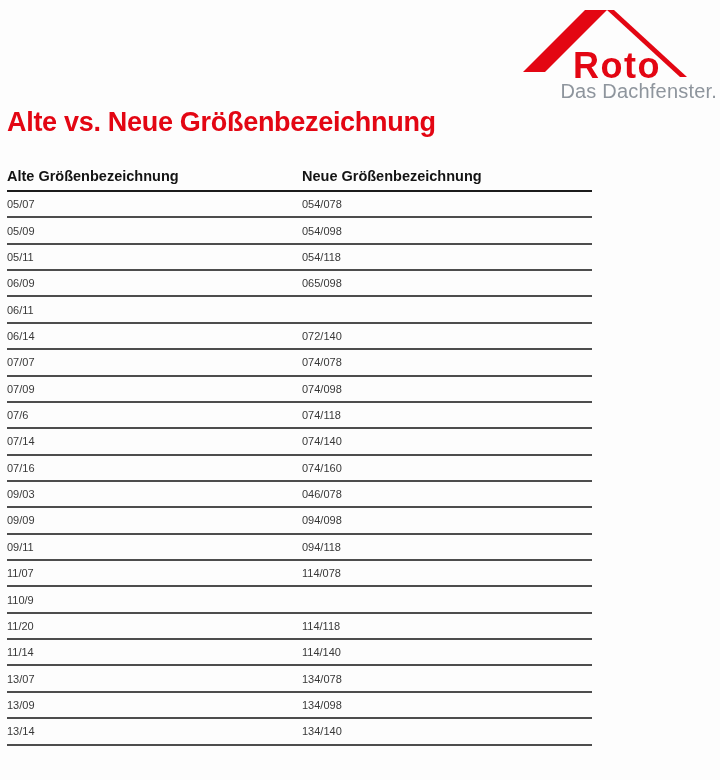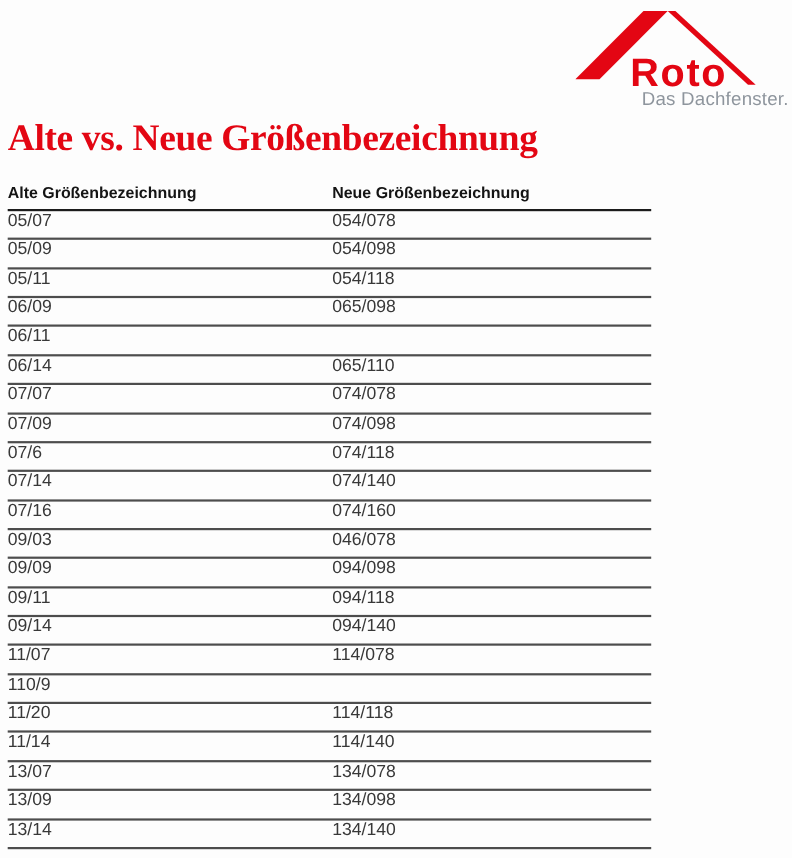--- a/index.html
+++ b/index.html
@@ -24,44 +24,44 @@
   .brand-logo polygon{fill:var(--brand-red);}
   .brand-logo text{
     fill:var(--brand-red);
     font-family:"Liberation Sans", sans-serif;
     font-weight:bold;
     font-size:36px;
     letter-spacing:1.5px;
   }
   .brand-tagline{
     position:absolute;top:80px;right:3px;
-    font-size:17px;color:var(--tagline-gray);
+    font-size:20px;color:var(--tagline-gray);
     letter-spacing:0.2px;white-space:nowrap;
   }
   
   .page-title{
     position:absolute;top:107px;left:7px;
-    font-size:34px;font-weight:bold;color:var(--brand-red);
-    letter-spacing:-0.3px;white-space:nowrap;font-family:Liberation Serif, serif;
+    font-size:27px;font-weight:bold;color:var(--brand-red);
+    letter-spacing:-0.3px;white-space:nowrap;
   }
   
   .size-table{
     position:absolute;top:168px;left:7px;width:585px;
   }
   .thead{
     display:flex;align-items:flex-end;
     padding-bottom:6px;
     border-bottom:2.5px solid var(--line-dark);
     font-weight:bold;font-size:14.5px;color:#141414;
   }
   .trow{
-    display:flex;align-items:flex-start;
+    display:flex;align-items:center;
     height:26.36px;
     border-bottom:2px solid var(--line-row);
-    font-size:16px;color:var(--text-dark);
+    font-size:11px;color:var(--text-dark);
   }
   .col1{width:295px;}
   .col2{flex:1;}
 </style>
 </head>
 <body>
 
 <svg class="brand-logo" viewBox="0 0 172 72" aria-hidden="true">
   <polygon points="0,64 62,2 84,2 22,64"></polygon>
   <polygon points="84,2 91,2 164,69 157,69"></polygon>
@@ -96,21 +96,21 @@
     <div class="cell col1">06/09</div>
     <div class="cell col2">065/098</div>
   </div>
 
   <div class="trow">
     <div class="cell col1">06/11</div>
   </div>
 
   <div class="trow">
     <div class="cell col1">06/14</div>
-    <div class="cell col2">065/110</div>
+    <div class="cell col2">072/140</div>
   </div>
 
   <div class="trow">
     <div class="cell col1">07/07</div>
     <div class="cell col2">074/078</div>
   </div>
 
   <div class="trow">
     <div class="cell col1">07/09</div>
     <div class="cell col2">074/098</div>
@@ -139,24 +139,20 @@
   <div class="trow">
     <div class="cell col1">09/09</div>
     <div class="cell col2">094/098</div>
   </div>
 
   <div class="trow">
     <div class="cell col1">09/11</div>
     <div class="cell col2">094/118</div>
   </div>
 
-  <div class="trow">
-    <div class="cell col1">09/14</div>
-    <div class="cell col2">094/140</div>
-  </div>
 
   <div class="trow">
     <div class="cell col1">11/07</div>
     <div class="cell col2">114/078</div>
   </div>
 
   <div class="trow">
     <div class="cell col1">110/9</div>
   </div>
 

